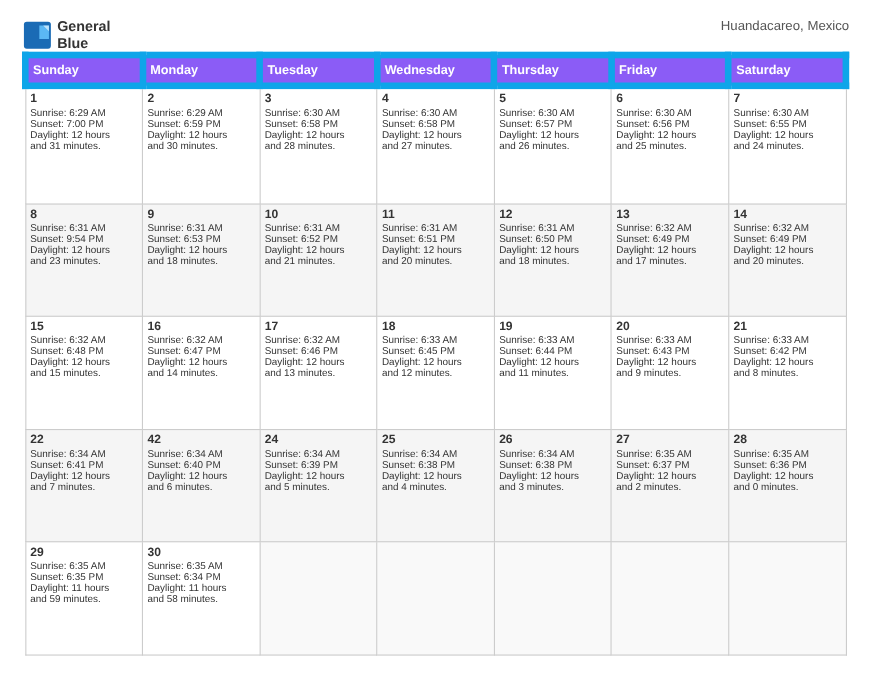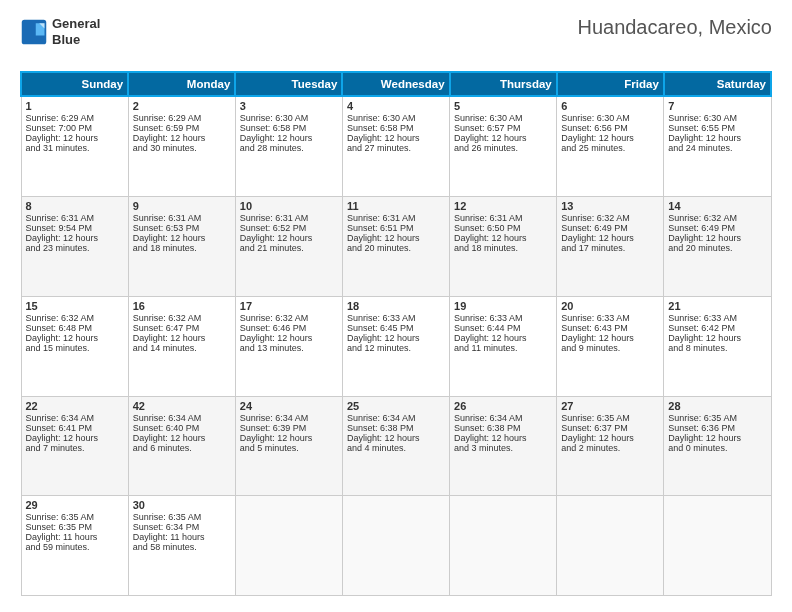--- a/index.html
+++ b/index.html
@@ -14,21 +14,21 @@
       width: 792px;
       height: 612px;
       padding: 16px 20px;
       display: flex;
       flex-direction: column;
     }
     .header {
       display: flex;
       align-items: flex-start;
       justify-content: space-between;
-      margin-bottom: 24px;
+      margin-bottom: 0;
     }
     .logo {
       display: flex;
       align-items: center;
       gap: 4px;
     }
     .logo-text {
       font-size: 13px;
       font-weight: bold;
       color: #333;
@@ -41,36 +41,36 @@
     .title-block {
       text-align: right;
     }
     .month-title {
       font-size: 32px;
       font-weight: bold;
       color: #222;
       line-height: 1.1;
     }
     .location {
-      font-size: 20px;
+      font-size: 12px;
       color: #555;
     }
     .calendar-table {
       width: 100%;
       border-collapse: collapse;
       flex: 1;
     }
     .calendar-table th {
-      background: #0369a1;
+      background: #8b5cf6;
       color: #fff;
       font-size: 11.5px;
       font-weight: bold;
       padding: 5px 4px;
-      text-align: right;
-      border: 2px solid #0ea5e9;
+      text-align: left;
+      border: 6px solid #0ea5e9;
     }
     .calendar-table td {
       border: 1px solid #ccc;
       vertical-align: top;
       padding: 3px 4px;
       font-size: 9px;
       color: #333;
       width: calc(100% / 7);
       background: #fff;
     }

